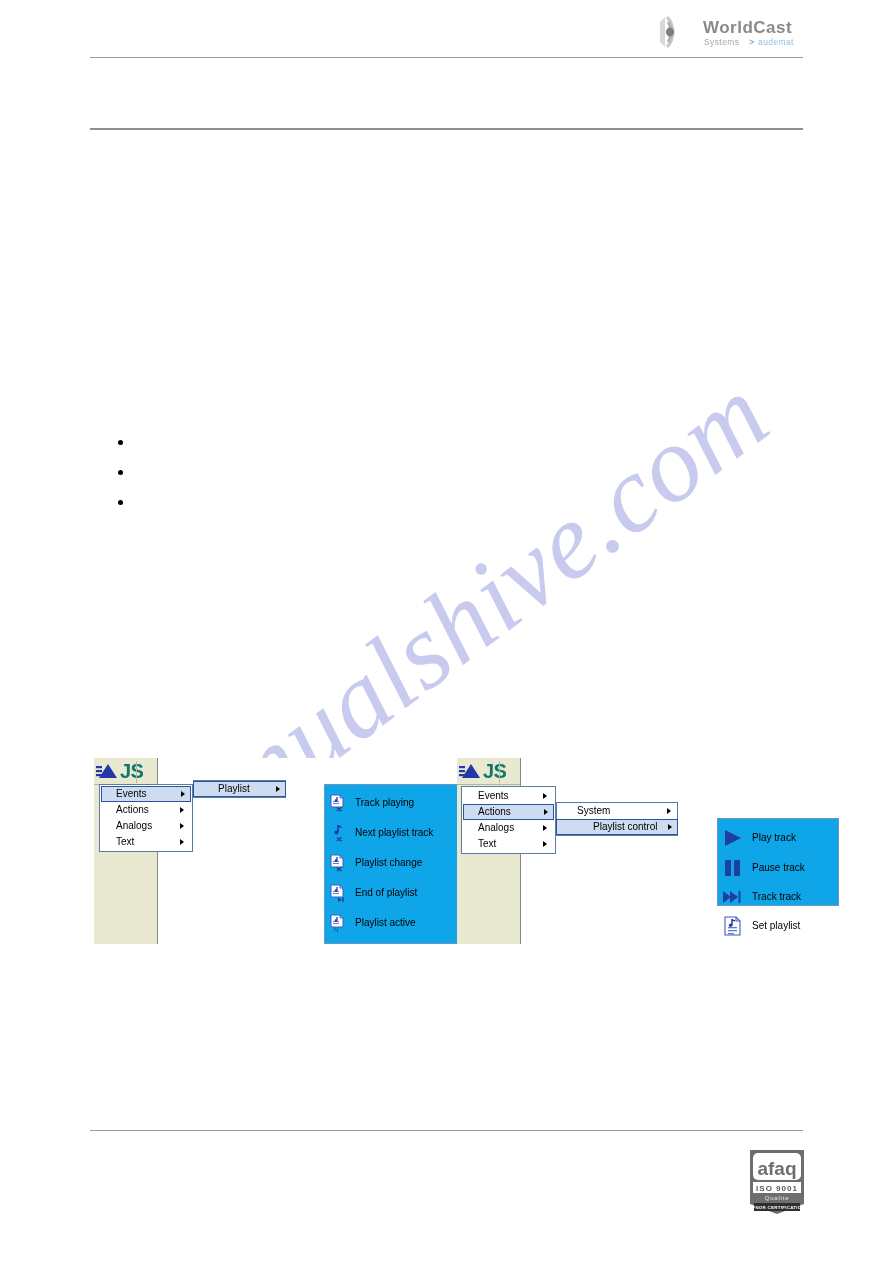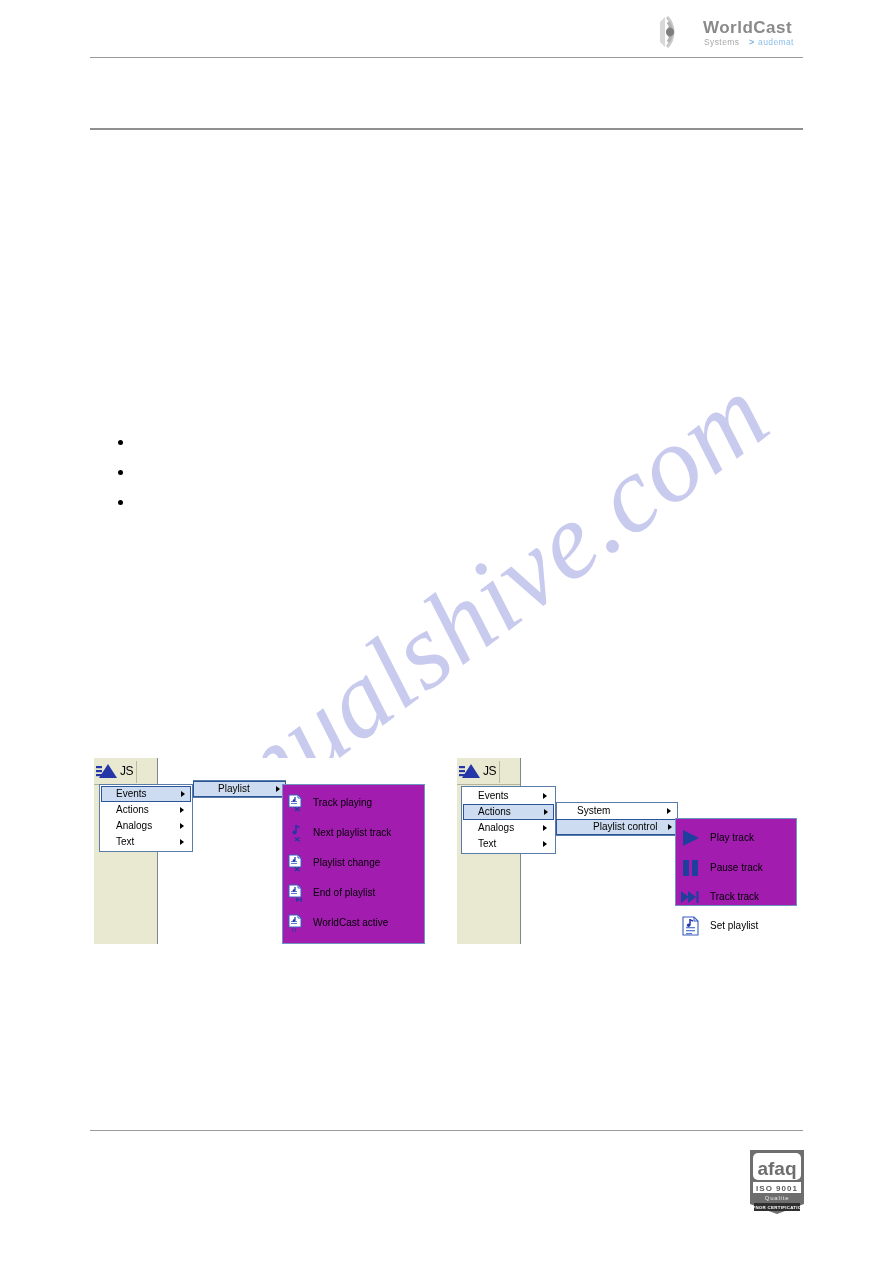--- a/index.html
+++ b/index.html
@@ -154,23 +154,23 @@
     gap: 2px;
   }
   .js-tri {
     width: 22px;
     height: 20px;
     position: relative;
     flex: none;
   }
   .js-label {
     font-family: "Liberation Sans", sans-serif;
-    font-size: 12px;
-    font-weight: normal;
-    color: #000000;
+    font-size: 20px;
+    font-weight: bold;
+    color: #0f766e;
     letter-spacing: -0.5px;
     line-height: 20px;
   }
   .btn-sep {
     position: absolute;
     left: 40px;
     top: 1px;
     width: 1px;
     height: 22px;
     background: #b9b9a4;
@@ -211,23 +211,24 @@
     width: 0; height: 0;
     border-left: 4px solid #000;
     border-top: 3.5px solid transparent;
     border-bottom: 3.5px solid transparent;
   }
   .menu-item.hl .arrow { right: 5px; }
 
   
   .menu-icons {
     position: absolute;
-    background: #a21caf;
+    background: #0ea5e9;
     border: 1px solid #6f94c0;
     box-sizing: border-box;
+    margin-left: 42px;
   }
   .icon-row {
     display: flex;
     align-items: center;
     height: 20px;
     padding-left: 4px;
     font-size: 10px;
     color: #000;
     white-space: nowrap;
     font-family: "Liberation Sans", sans-serif;
@@ -394,21 +395,21 @@
         <svg width="18" height="18" viewBox="0 0 18 18">
           <path d="M2 1 H11 L14 4 V13 H2 Z" fill="#ffffff" stroke="#3a5fbf" stroke-width="1"></path>
           <path d="M11 1 V4 H14" fill="none" stroke="#3a5fbf" stroke-width="1"></path>
           <rect x="4" y="7" width="6" height="1" fill="#5a7fd0"></rect>
           <rect x="4" y="9" width="6" height="1" fill="#5a7fd0"></rect>
           <path d="M8 3 L8 6.5" stroke="#2436a8" stroke-width="1.3"></path>
           <circle cx="7" cy="6.6" r="1.3" fill="#2436a8"></circle>
           <text x="5" y="18" font-family="'Liberation Sans',sans-serif" font-size="6" fill="#1f3f9e">N</text>
         </svg>
       </span>
-      <span class="icon-label">WorldCast active</span>
+      <span class="icon-label">Playlist active</span>
     </div>
   </div>
 </div>
 
 <div class="figure fig-right">
   <div class="canvas"></div>
   <div class="beige-strip"></div>
   <div class="toolbar-strip"></div>
 
   <div class="js-btn">

